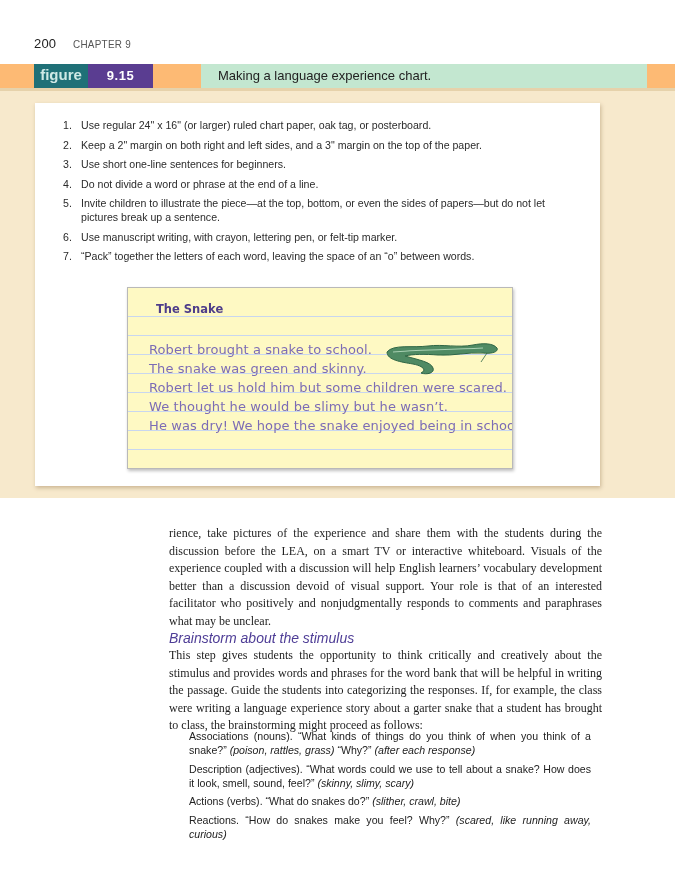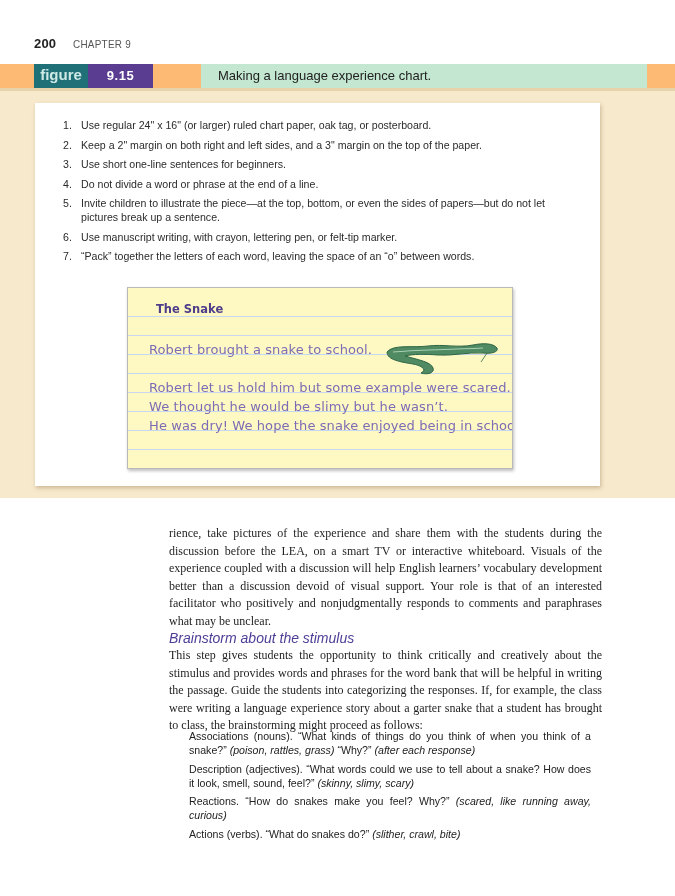--- a/index.html
+++ b/index.html
@@ -1,18 +1,18 @@
 <!DOCTYPE html>
 <html><head>
 <meta charset="utf-8">
 <style>
   html, body { margin:0; padding:0; }
   body { width:675px; height:896px; background:#ffffff; position:relative; overflow:hidden; font-family:"Liberation Serif", serif; }
   .running-head { position:absolute; top:34px; left:34px; font-family:"Liberation Sans", sans-serif; color:#222; }
-  .running-head .pg { font-size:13px; font-weight:bold; letter-spacing:0.2px;text-align:center; }
+  .running-head .pg { font-size:13px; font-weight:normal; letter-spacing:0.2px;text-align:center; }
   .running-head .ch { font-size:11px; color:#555; margin-left:12px; letter-spacing:0.3px; transform:scaleX(0.9); display:inline-block; transform-origin:left; }
 
   .fig-band { position:absolute; top:64px; left:0; width:675px; height:24px; background:#fdba74; }
   .fig-band .tag { position:absolute; top:0; height:24px; left:34px; width:54px; background:#1f7077; color:#cfe9e6; font-family:"Liberation Sans", sans-serif; font-size:15px; line-height:22px; text-align:center; font-weight:bold; transform-origin:left; }
   .fig-band .num { position:absolute; top:0; left:88px; width:65px; height:24px; background:#5a3d91; color:#ffffff; font-family:"Liberation Sans", sans-serif; font-weight:bold; font-size:13px; line-height:24px; text-align:center; letter-spacing:0.5px; }
   .fig-band .caption { position:absolute; top:0; left:153px; width:446px; height:24px; background:#c3e7d0; color:#222; font-family:"Liberation Sans", sans-serif; font-size:13px; line-height:24px; padding-left:17px; box-sizing:border-box;margin-left:48px; }
 
   .fig-area { position:absolute; top:88px; left:0; width:675px; height:410px; background:#f7e9cc; border-top:3px solid #e6d2ab; box-sizing:border-box; }
   .card { position:absolute; top:103px; left:35px; width:565px; height:383px; background:#ffffff; box-shadow:1px 2px 4px rgba(150,120,80,0.45); }
   .steps { position:absolute; top:15px; left:26px; width:520px; margin:0; padding:0; list-style:none; font-family:"Liberation Sans", sans-serif; font-size:10.6px; color:#2b2b2b; }
@@ -65,21 +65,22 @@
     <div class="rule" style="top:47px"></div>
     <div class="rule" style="top:66px"></div>
     <div class="rule" style="top:85px"></div>
     <div class="rule" style="top:104px"></div>
     <div class="rule" style="top:123px"></div>
     <div class="rule" style="top:142px"></div>
     <div class="rule" style="top:161px"></div>
 
     <div class="story-title">The Snake</div>
     <div class="story-line" style="top:54px">Robert brought a snake to school.</div>
-    <div class="story-line" style="top:92px">Robert let us hold him but some example were scared.</div>
+    <div class="story-line" style="top:73px">The snake was green and skinny.</div>
+    <div class="story-line" style="top:92px">Robert let us hold him but some children were scared.</div>
     <div class="story-line" style="top:111px">We thought he would be slimy but he wasn’t.</div>
     <div class="story-line" style="top:130px">He was dry! We hope the snake enjoyed being in school!</div>
 
     <svg class="snake" viewBox="0 0 120 38">
       <path d="M4,14 C10,6 30,10 45,8 C60,6 75,10 90,7 C100,5 110,5 114,10 C116,14 108,16 100,15 C85,14 70,18 55,17 C42,16 30,16 22,18 C36,22 48,24 50,30 C52,35 44,37 38,35 C44,32 40,28 30,26 C18,24 4,22 4,14 Z" fill="#4f8a63" stroke="#2f6645" stroke-width="1"></path>
       <path d="M10,14 C30,12 60,12 100,10" fill="none" stroke="#a8cfb2" stroke-width="1.2"></path>
       <path d="M104,15 L98,24" stroke="#2f6645" stroke-width="0.8"></path>
     </svg>
   </div>
 </div>
@@ -95,18 +96,18 @@
 </div>
 
 <div class="bs-list">
   <div class="item">
     <span class="k">Associations (nouns).</span><span> “What kinds of things do you think of when you think of a snake?” </span><span class="i">(poison, rattles, grass)</span><span> “Why?” </span><span class="i">(after each response)</span>
   </div>
   <div class="item">
     <span class="k">Description (adjectives).</span><span> “What words could we use to tell about a snake? How does it look, smell, sound, feel?” </span><span class="i">(skinny, slimy, scary)</span>
   </div>
   <div class="item">
-    <span class="k">Reactions.</span><span> “How do snakes make you feel? Why?” </span><span class="i">(scared, like running away, curious)</span>
+    <span class="k">Actions (verbs).</span><span> “What do snakes do?” </span><span class="i">(slither, crawl, bite)</span>
   </div>
   <div class="item">
-    <span class="k">Actions (verbs).</span><span> “What do snakes do?” </span><span class="i">(slither, crawl, bite)</span>
+    <span class="k">Reactions.</span><span> “How do snakes make you feel? Why?” </span><span class="i">(scared, like running away, curious)</span>
   </div>
 </div>
 
 </body></html>

